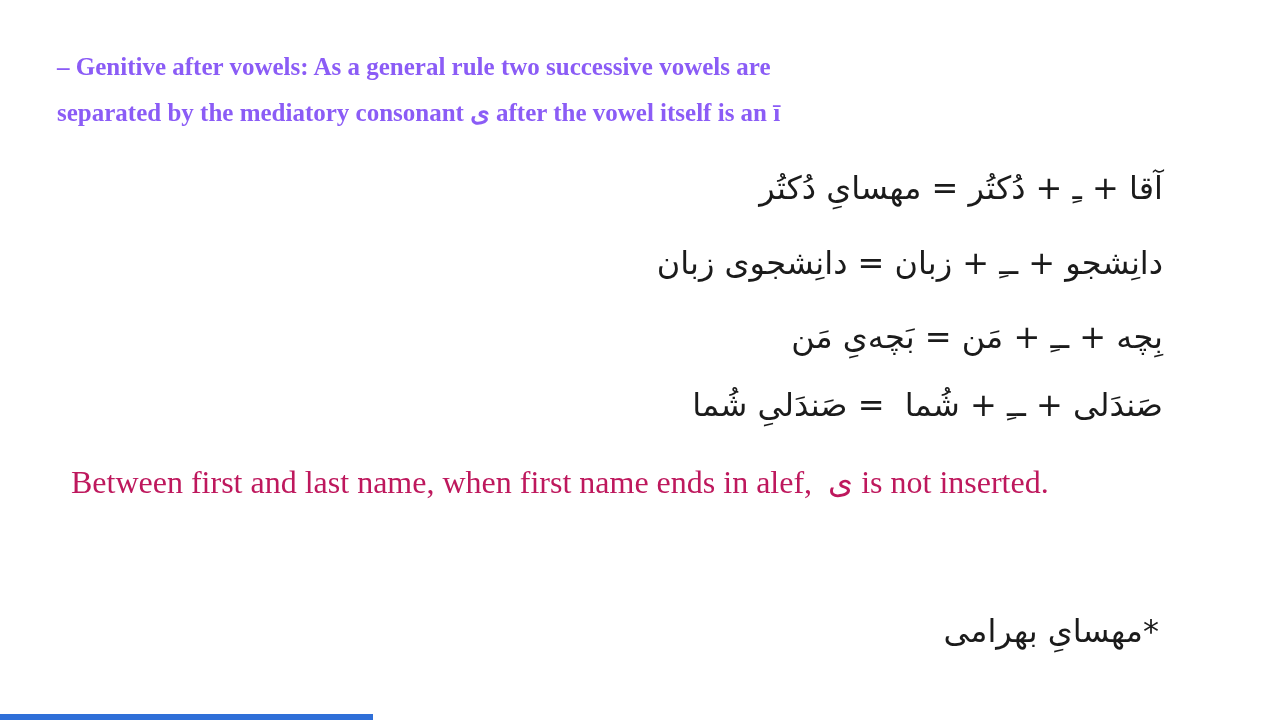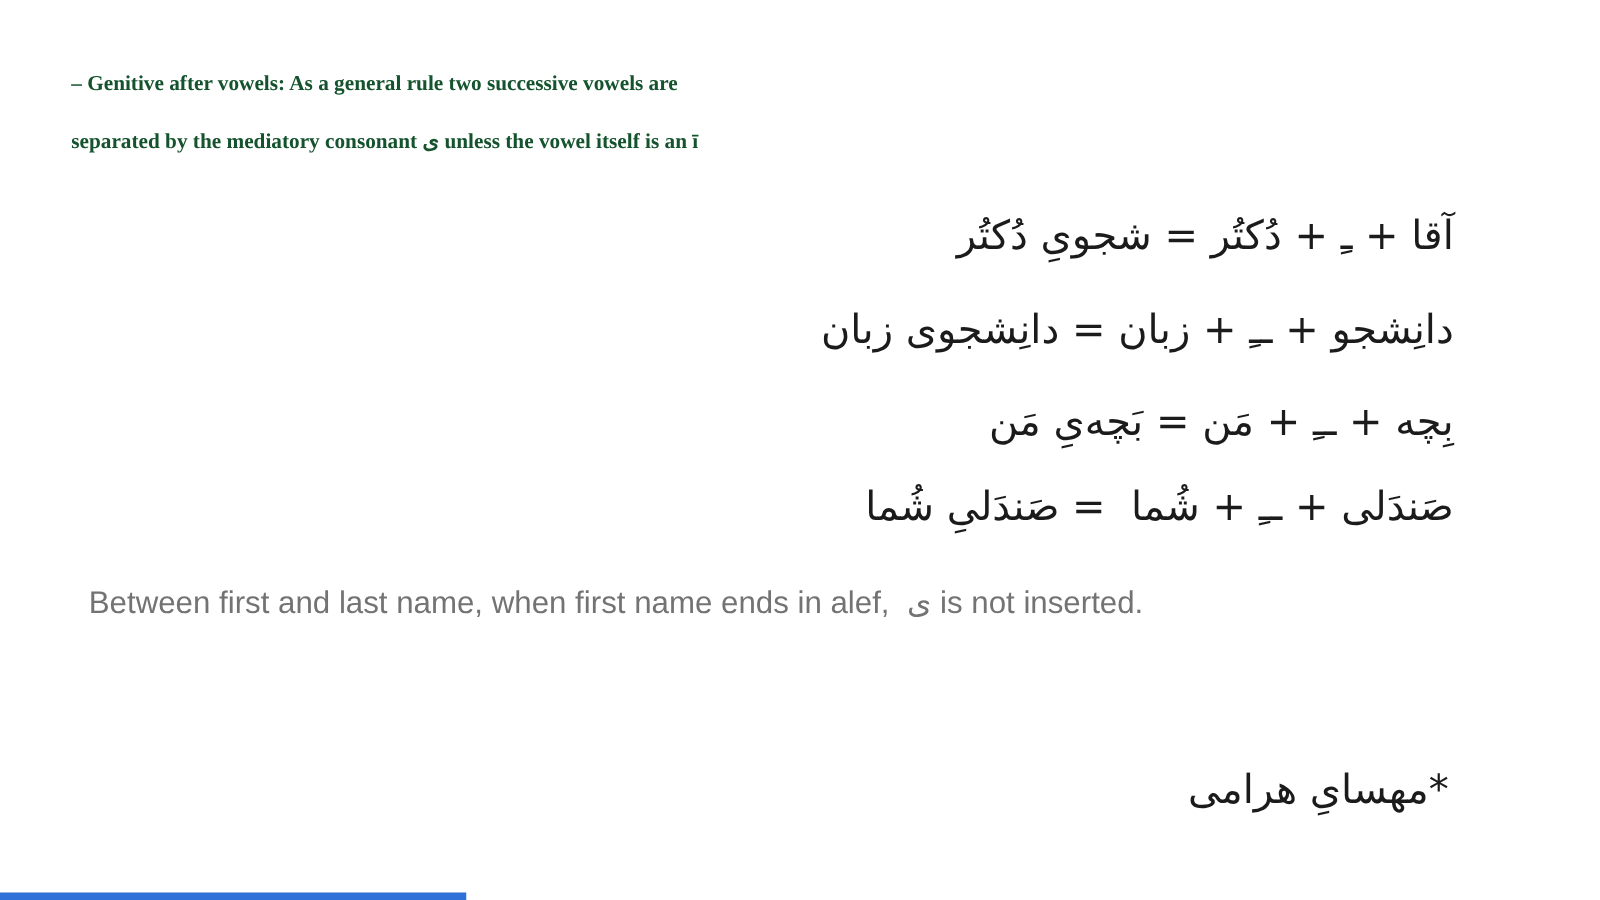--- a/index.html
+++ b/index.html
@@ -18,48 +18,48 @@
   }
   .intro {
     position: absolute;
     left: 57px;
     top: 44px;
     width: 940px;
   }
   .intro-line {
     font-family: "Liberation Serif", serif;
     font-weight: 700;
-    font-size: 17px;
+    font-size: 25px;
     line-height: 46px;
-    color: #14532d;
+    color: #8b5cf6;
     white-space: nowrap;
   }
   .fa-line {
     position: absolute;
     right: 117px;
     font-family: "DejaVu Sans", sans-serif;
     font-size: 32px;
     line-height: 56px;
     color: #1b1b1b;
     white-space: nowrap;
     direction: rtl;
   }
   .fa-1 { top: 160px; }
   .fa-2 { top: 235px; text-align: center; }
   .fa-3 { top: 309px; }
   .fa-4 { top: 377px; }
   .note-line {
     position: absolute;
     left: 71px;
     top: 464px;
-    font-family: Liberation Sans, sans-serif;
+    font-family: Liberation Serif, serif;
     font-weight: 400;
-    font-size: 25px;
+    font-size: 32px;
     line-height: 36px;
-    color: #737373;
+    color: #be185d;
     white-space: nowrap;
   }
   .fa-name {
     position: absolute;
     right: 121px;
     font-family: "DejaVu Sans", sans-serif;
     font-size: 32px;
     line-height: 56px;
     color: #1b1b1b;
     white-space: nowrap;
@@ -76,27 +76,27 @@
     background: #2f6fd8;
   }
 </style>
 </head>
 <body>
 
 <div class="page">
 
   <div class="intro">
     <div class="intro-line">– Genitive after vowels: As a general rule two successive vowels are</div>
-    <div class="intro-line">separated by the mediatory consonant ی unless the vowel itself is an ī</div>
+    <div class="intro-line">separated by the mediatory consonant ی after the vowel itself is an ī</div>
   </div>
 
-  <div class="fa-line fa-1" dir="rtl">آقا + ـِ + دُکتُر = شجویِ دُکتُر</div>
+  <div class="fa-line fa-1" dir="rtl">آقا + ـِ + دُکتُر = مهسایِ دُکتُر</div>
   <div class="fa-line fa-2" dir="rtl">دانِشجو + ــِ + زبان = دانِشجوی زبان</div>
   <div class="fa-line fa-4" dir="rtl">صَندَلی + ــِ + شُما &nbsp;= صَندَلیِ شُما</div>
   <div class="fa-line fa-3" dir="rtl">بِچه + ــِ + مَن = بَچه‌یِ مَن</div>
 
   <div class="note-line">Between first and last name, when first name ends in alef, &nbsp;ی is not inserted.</div>
 
-  <div class="fa-name fa-n2" dir="rtl">*مهسایِ هرامی</div>
+  <div class="fa-name fa-n2" dir="rtl">*مهسایِ بهرامی</div>
 
   <div class="progress-bar"></div>
 
 </div>
 
 </body></html>

